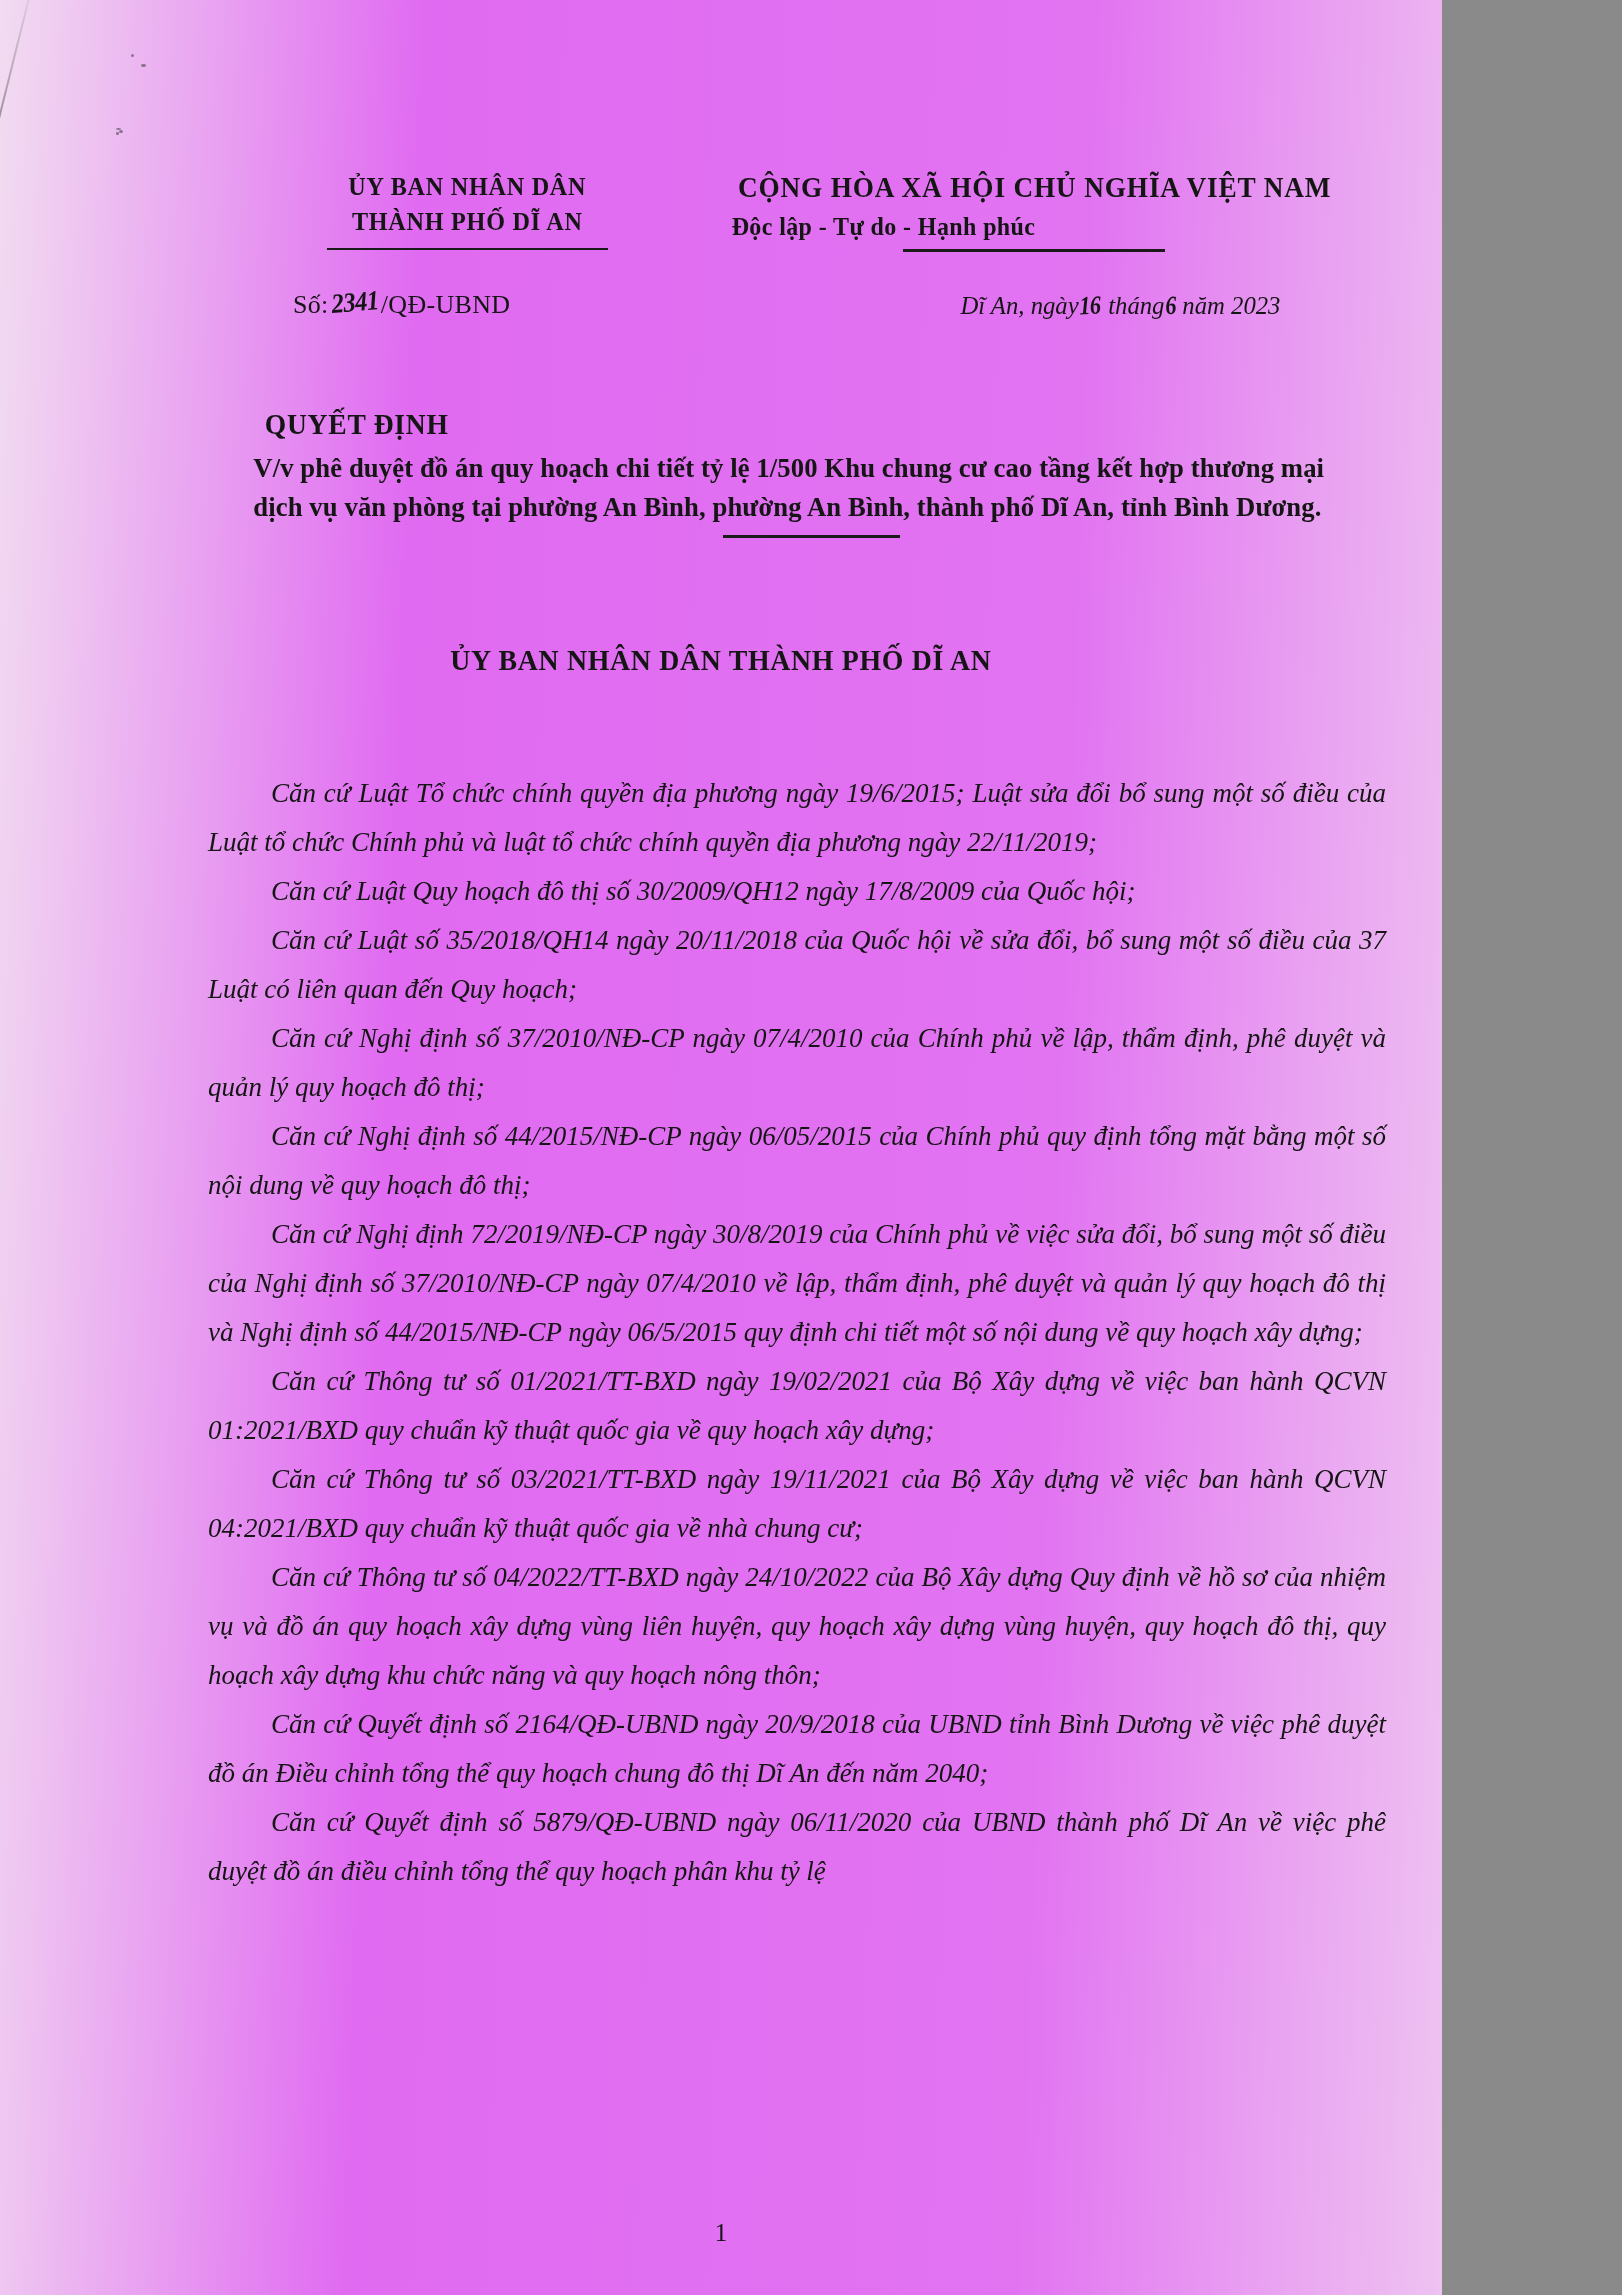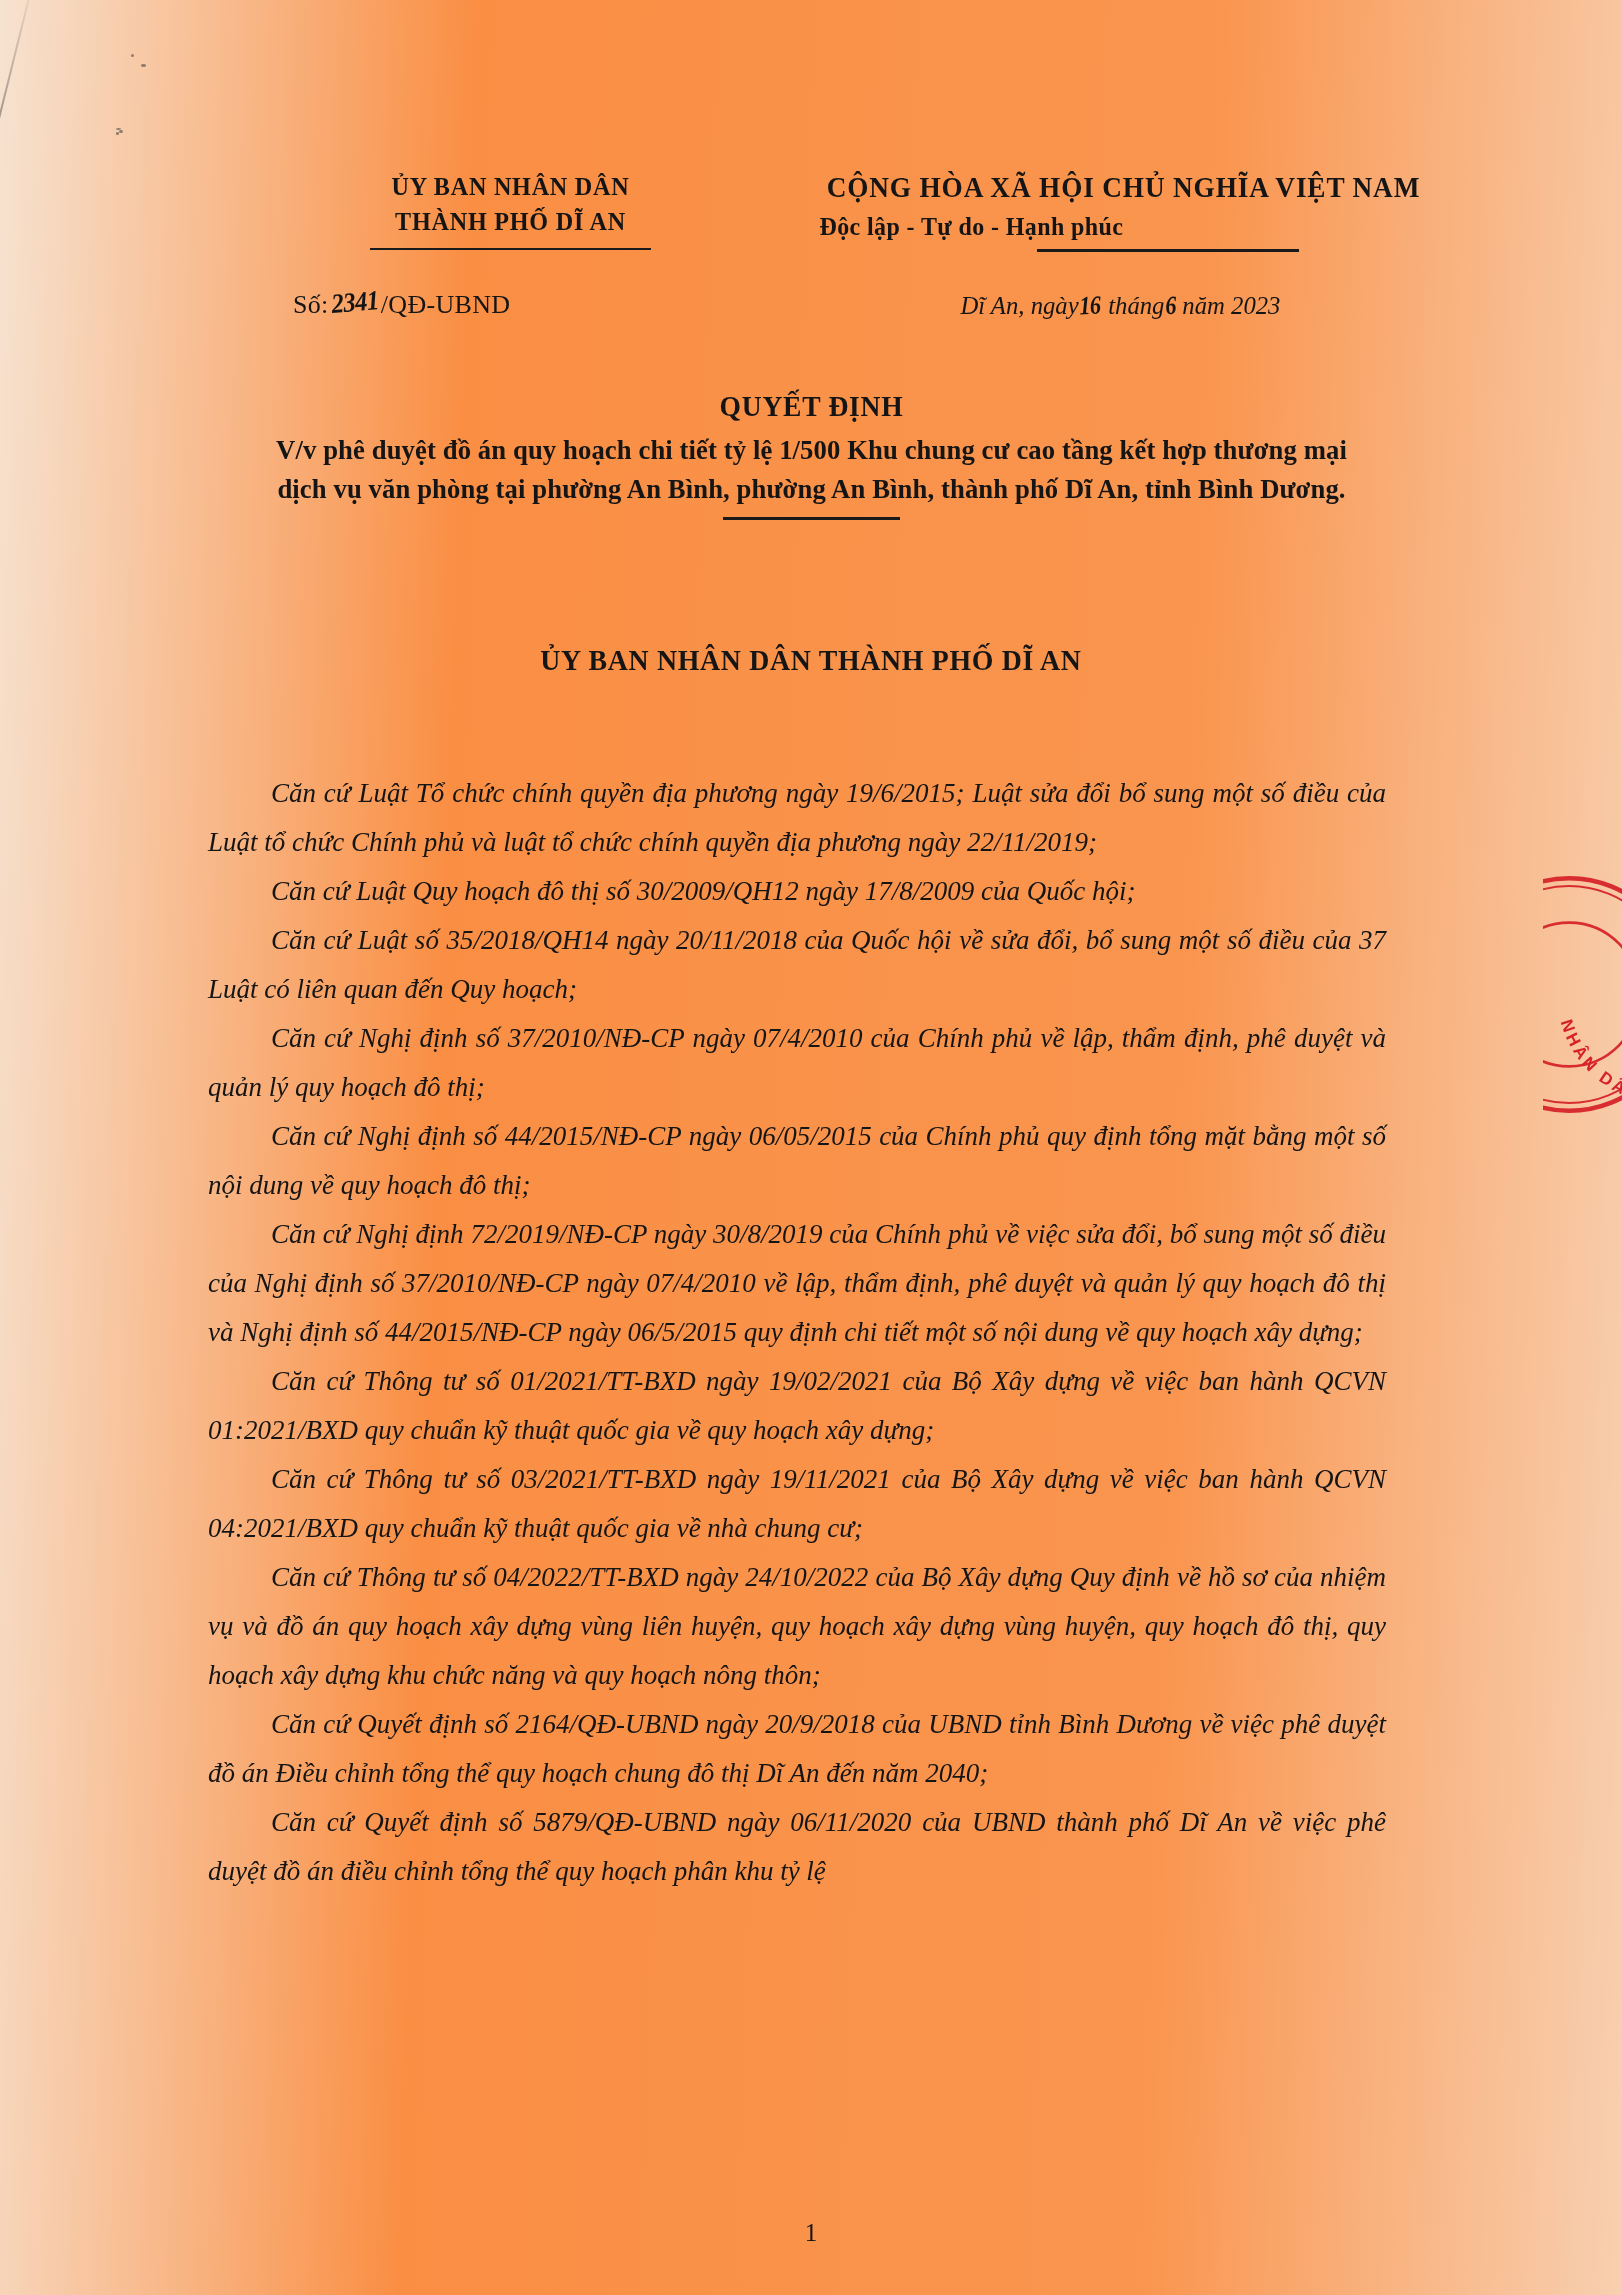--- a/index.html
+++ b/index.html
@@ -3,23 +3,23 @@
 <meta charset="utf-8">
 <title>Quyết định 2341/QĐ-UBND</title>
 <style>
   html, body {
     margin: 0;
     padding: 0;
     background: #8a8a8a;
   }
   .page {
     position: relative;
-    width: 1622px;
+    width: 1442px;
     height: 2295px;
-    background: #f97316;
+    background: #d946ef;
     overflow: hidden;
     font-family: "Liberation Serif", "DejaVu Serif", serif;
     color: #151515;
     box-sizing: border-box;
   }
 
   
   .scan-tint {
     position: absolute;
     inset: 0;
@@ -132,23 +132,23 @@
     font-weight: 600;
     display: inline-block;
     transform: rotate(-3deg) scaleX(0.9);
     letter-spacing: -0.7px;
   }
 
   
   .title-block {
     position: absolute;
     left: 236px;
-    top: 390px;
+    top: 408px;
     width: 1151px;
-    text-align: center;
+    text-align: left;
   }
   .title-main {
     font-weight: 700;
     font-size: 29px;
     letter-spacing: 0.8px;
     transform: scaleX(0.95);
   }
   .title-sub {
     font-weight: 700;
     font-size: 27.5px;

